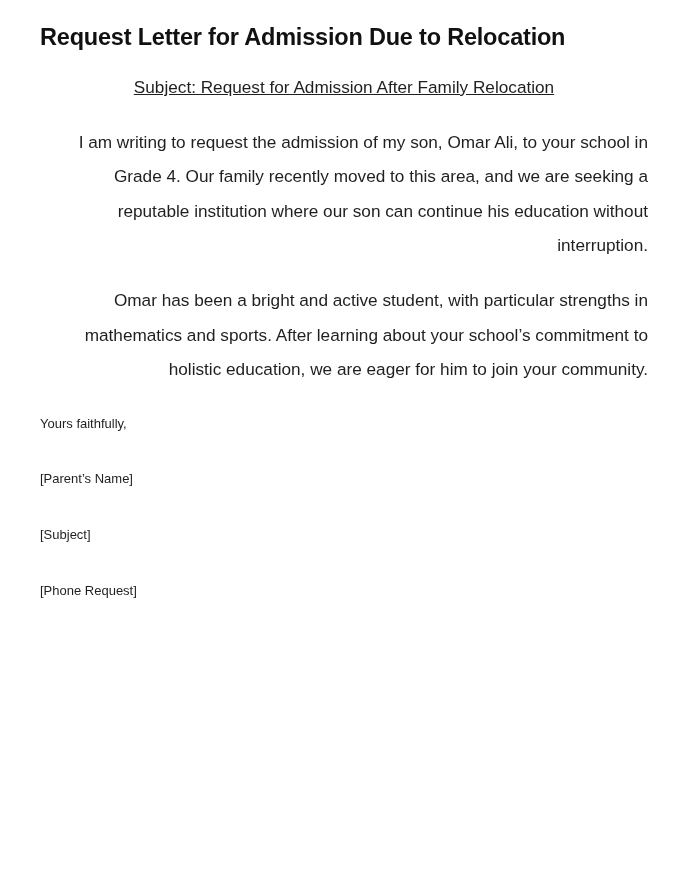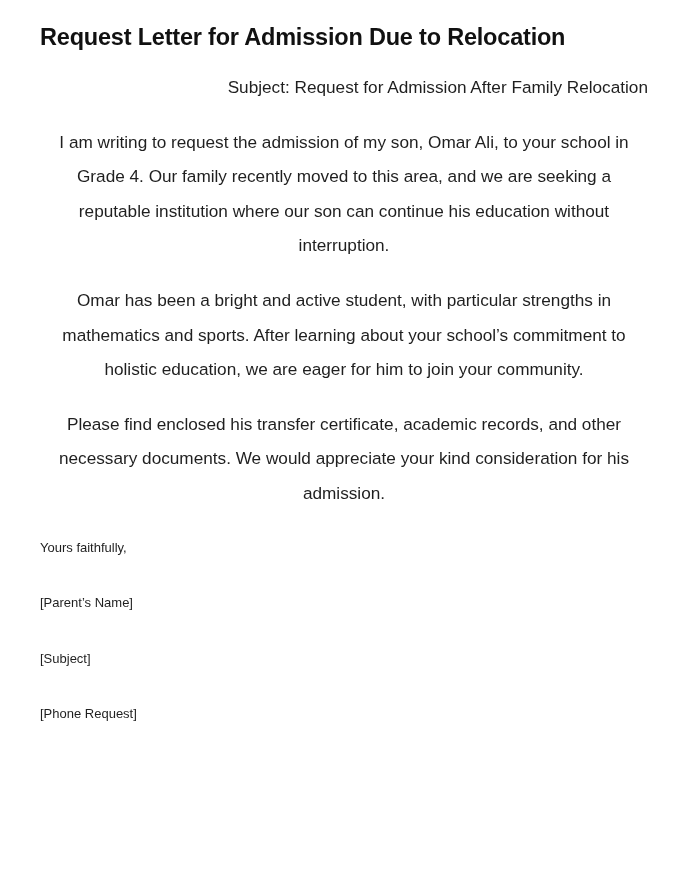--- a/index.html
+++ b/index.html
@@ -39,29 +39,30 @@
     letter-spacing: -0.2px;
     color: #111111;
     margin: 0 0 18px 0;
   }
 
   .doc-line {
     font-size: 17.2px;
     line-height: 34.6px;
     color: #1f1f1f;
     margin: 0 0 20px 0;
-    text-align: right;
+    text-align: center;
+    text-decoration: underline;
   }
 
   .doc-para {
     font-size: 17.2px;
     line-height: 34.6px;
     color: #1f1f1f;
     margin: 0 0 20px 0;
-    text-align: center;
+    text-align: right;
   }
 
   .doc-line:last-child,
   .doc-para:last-child {
     margin-bottom: 0;
   }
 
   .sig-line {
     font-size: 13px;
     line-height: 34.6px;
@@ -78,21 +79,20 @@
 
     <h1 class="doc-title">Request Letter for Admission Due to Relocation</h1>
 
     <p class="doc-line">Subject: Request for Admission After Family Relocation</p>
 
 
     <p class="doc-para">I am writing to request the admission of my son, Omar Ali, to your school in Grade 4. Our family recently moved to this area, and we are seeking a reputable institution where our son can continue his education without interruption.</p>
 
     <p class="doc-para">Omar has been a bright and active student, with particular strengths in mathematics and sports. After learning about your school’s commitment to holistic education, we are eager for him to join your community.</p>
 
-    <p class="doc-para">Please find enclosed his transfer certificate, academic records, and other necessary documents. We would appreciate your kind consideration for his admission.</p>
 
     <p class="sig-line">Yours faithfully,</p>
 
     <p class="sig-line">[Parent’s Name]</p>
 
     <p class="sig-line">[Subject]</p>
 
     <p class="sig-line">[Phone Request]</p>
 
   </article>

